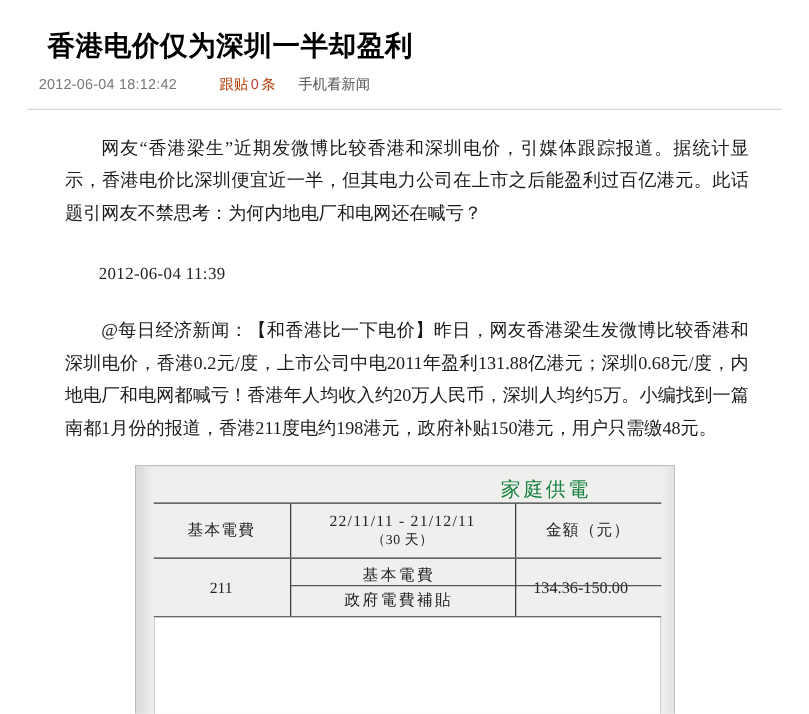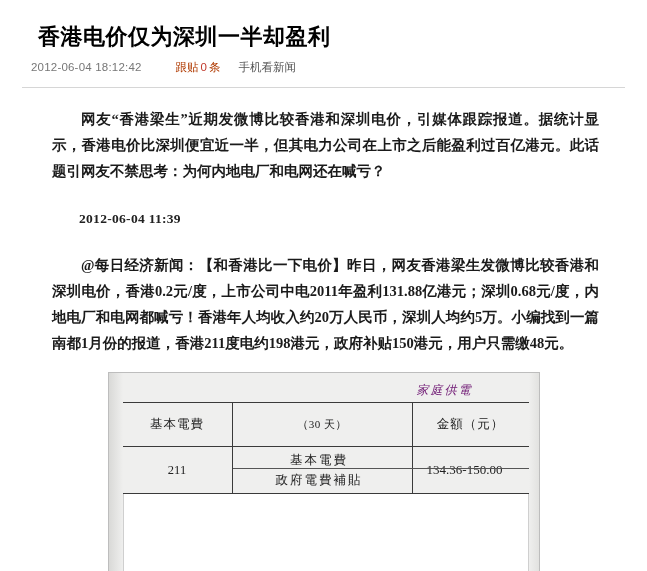--- a/index.html
+++ b/index.html
@@ -66,21 +66,20 @@
     height: 0;
   }
   
   .article-body {
     margin: 0 26px 0 30px;
     font-family: "Liberation Serif", serif;
     font-size: 14.5px;
     line-height: 26px;
     color: #1a1a1a;
     text-align: justify;
-    font-weight: bold;
   }
   .para {
     margin: 0;
     text-indent: 2em;
   }
   .para.lead { padding-top: 18px; }
   .para.spaced { padding-top: 20px; }
   .timestamp-para {
     padding-top: 22px;
     text-indent: 2em;
@@ -122,24 +121,23 @@
     position: absolute;
     left: 14px;
     right: 10px;
     top: 0;
     bottom: 0;
   }
   .bill-title {
     position: absolute;
     top: 9px;
     right: 56px;
-    font-size: 12px;
+    font-size: 16px;
     letter-spacing: 2px;
-    color: #701a75;
-    font-style: italic;
+    color: #15803d;
   }
   .tbl {
     position: absolute;
     top: 29px;
     left: 0;
     right: 0;
     height: 92px;
     border-top: 1.5px solid #3a3a3a;
     border-bottom: 1.5px solid #3a3a3a;
     box-sizing: border-box;
@@ -257,20 +255,21 @@
       <div class="scan-right-edge"></div>
 
       <div class="bill-inner">
         <div class="bill-title">家庭供電</div>
 
         <div class="tbl">
           <div class="hdr">
             <div class="c1">基本電費</div>
             <div class="c2">
               <div>
+                <div>22/11/11 - 21/12/11</div>
                 <div class="sub">（30 天）</div>
               </div>
             </div>
             <div class="c3">金額（元）</div>
           </div>
 
           <div class="row">
             <div class="r1">211</div>
             <div class="r2">
               <div class="itm">基本電費</div>

